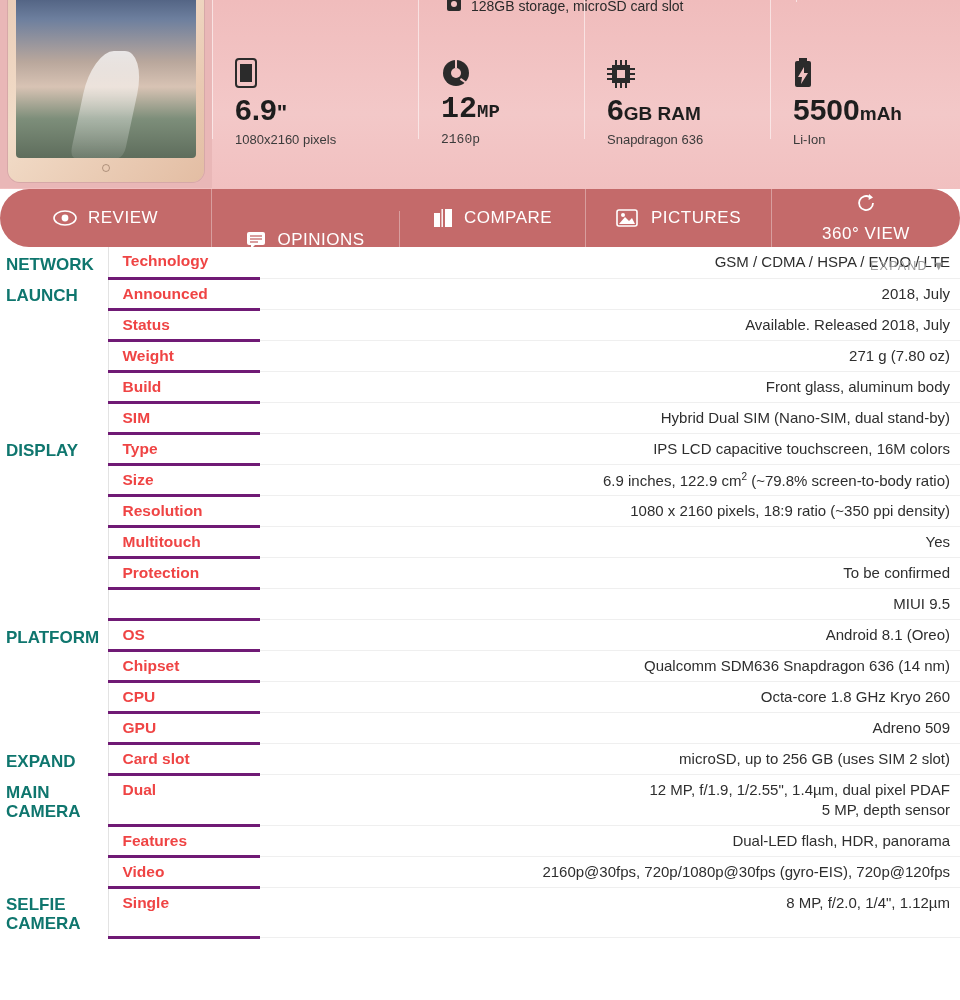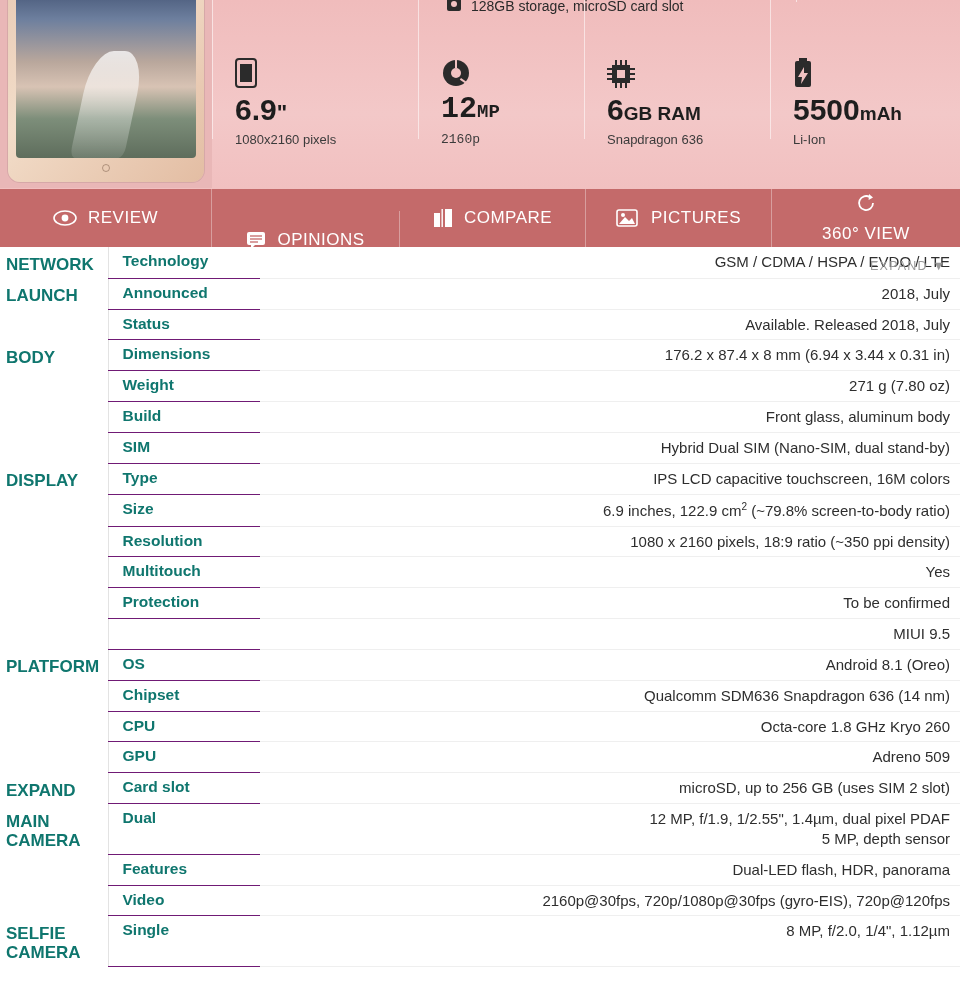--- a/index.html
+++ b/index.html
@@ -106,20 +106,21 @@
   }
 
   
   .navbar {
     position: relative;
     width: 960px; height: 58px;
     background: #c46a6a;
     display: flex;
     align-items: center;
     color: #fff;
+    border-radius: 29px;
   }
   .nav-item {
     height: 58px;
     display: flex; align-items: center; justify-content: center;
     gap: 11px;
     font-size: 17px; letter-spacing: .5px;
     border-right: 1px solid rgba(255,255,255,.35);
     cursor: pointer;
   }
   .nav-item:last-child { border-right: none; flex-direction: column; }
@@ -143,25 +144,25 @@
     padding: 8px 6px 4px 6px;
     color: #0f766e;
     font-size: 17px;
     font-weight: bold;
     line-height: 1.12;
     white-space: pre-line;
   }
   td.lbl {
     width: 152px;
     padding: 5px 6px 5px 14px;
-    color: #0f766e;
+    color: #ef4444;
     font-size: 15.5px;
     font-weight: bold;
     border-left: 1px solid #e3e3e3;
-    border-bottom: 1px solid #701a75;
+    border-bottom: 3px solid #701a75;
   }
   td.val {
     padding: 5px 10px 5px 8px;
     color: #2e2e2e;
     font-size: 15px;
     border-bottom: 1px solid #efefef;
     line-height: 1.32;
     text-align: right;
   }
   .val sup { font-size: 10px; }
@@ -338,25 +339,20 @@
             <td class="cat">LAUNCH</td>
             <td class="lbl">Announced</td>
             <td class="val">2018, July</td>
           </tr>
           <tr>
             <td class="cat"></td>
             <td class="lbl">Status</td>
             <td class="val">Available. Released 2018, July</td>
           </tr>
           <tr>
-            <td class="cat">BODY</td>
-            <td class="lbl">Dimensions</td>
-            <td class="val">176.2 x 87.4 x 8 mm (6.94 x 3.44 x 0.31 in)</td>
-          </tr>
-          <tr>
             <td class="cat"></td>
             <td class="lbl">Weight</td>
             <td class="val">271 g (7.80 oz)</td>
           </tr>
           <tr>
             <td class="cat"></td>
             <td class="lbl">Build</td>
             <td class="val">Front glass, aluminum body</td>
           </tr>
           <tr>

